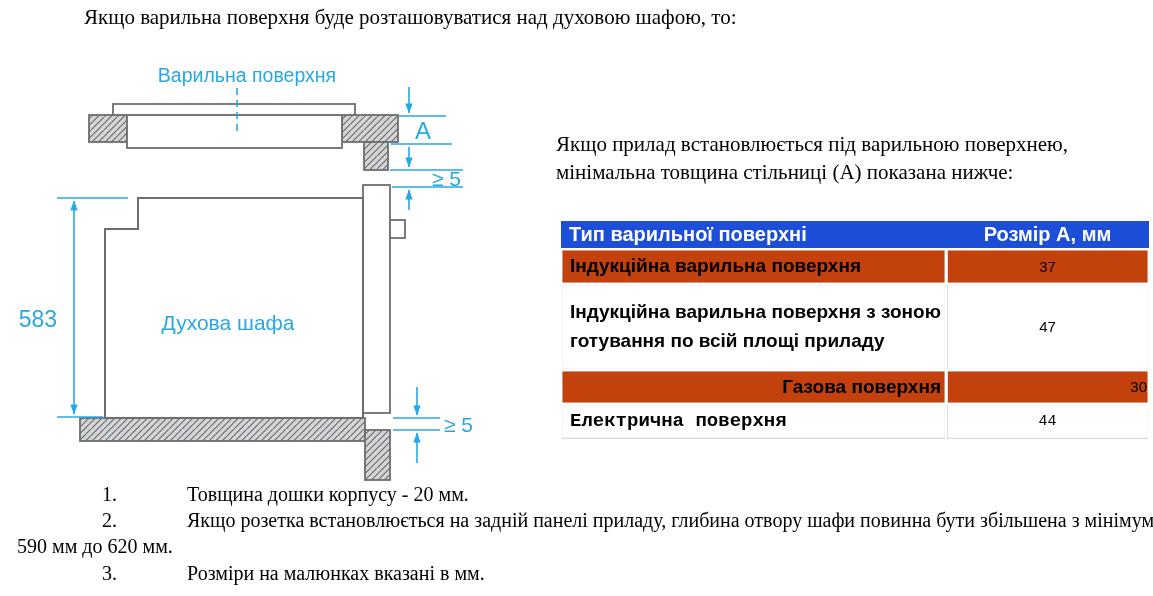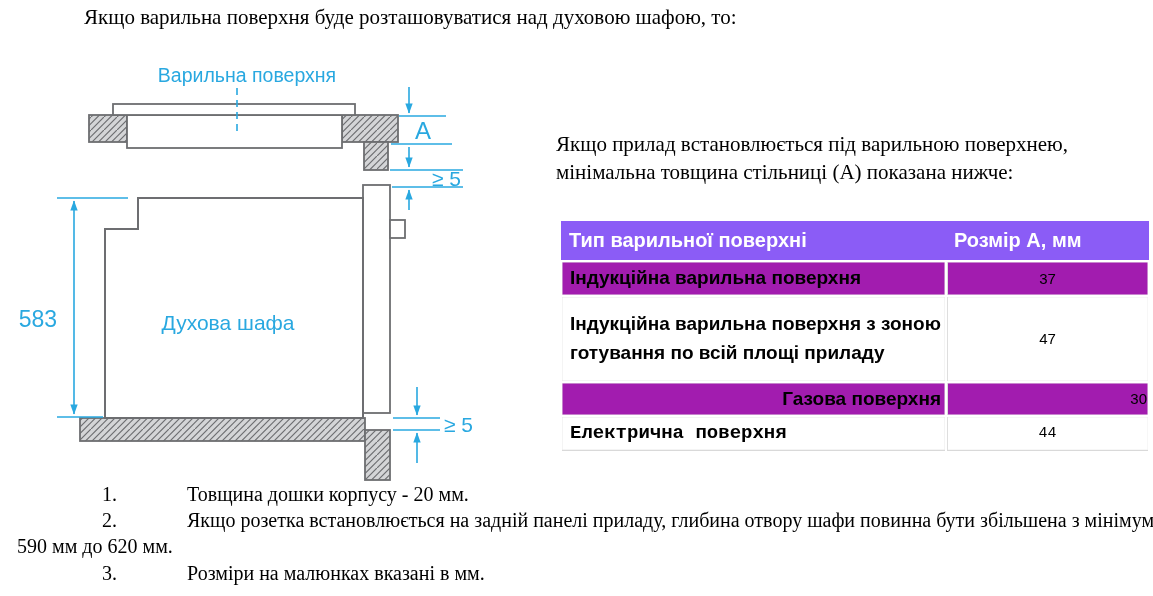--- a/index.html
+++ b/index.html
@@ -22,38 +22,38 @@
     font-size:21px; line-height:1.33;
   }
   .intro span { display:block; }
 
   .spec-table {
     position:absolute; left:560px; top:221px;
     border-collapse:collapse; table-layout:fixed;
     font-family:"Liberation Sans", sans-serif;
   }
   .spec-table th {
-    background:#8b5cf6; color:#fff; font-size:20px; font-weight:bold;
-    height:40px; box-sizing:border-box; border:none; padding:2px 8px;
+    background:#1d4ed8; color:#fff; font-size:20px; font-weight:bold;
+    height:28px; box-sizing:border-box; border:none; padding:2px 8px;
   }
   .spec-table th.col-type { width:385px; text-align:left; }
-  .spec-table th.col-size { width:203px; text-align:left; }
+  .spec-table th.col-size { width:203px; text-align:center; }
   .spec-table td {
     border:2px solid #fff; box-sizing:border-box; vertical-align:middle;
     background:#fff;
   }
   .spec-table td.type-cell {
     font-weight:bold; font-size:19px; line-height:1.5;
     padding:2px 4px 2px 8px;
   }
   .spec-table td.size-cell {
     text-align:center; font-size:15px; font-weight:normal;
     box-shadow:inset 1px 0 0 #e2e2e2;
   }
-  .spec-table tr.alt td { background:#a21caf; }
+  .spec-table tr.alt td { background:#c2410c; }
   .spec-table tbody tr:nth-child(1) td { height:32px; }
   .spec-table tbody tr:nth-child(2) td { height:86px; }
   .spec-table tbody tr:nth-child(3) td { height:27px;text-align:right; }
   .spec-table tbody tr:nth-child(4) td { height:31px; border-bottom:1px solid #d9d9d9;font-family:Liberation Mono, monospace; }
   .spec-table tbody td { box-shadow:inset 0 0 0 0.5px #e9e9e9; }
   .spec-table tbody td.size-cell { box-shadow:inset 1px 0 0 #dedede, inset 0 0 0 0.5px #efefef; }
 
   .notes {
     position:absolute; left:17px; top:481px; width:1153px;
   }

